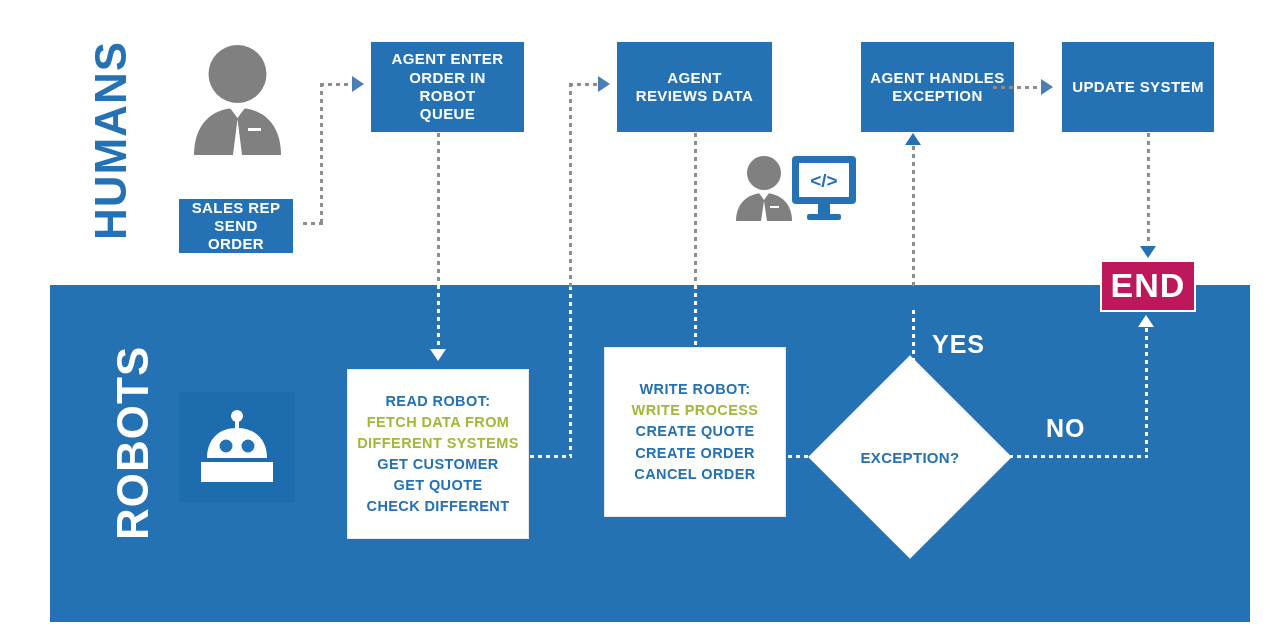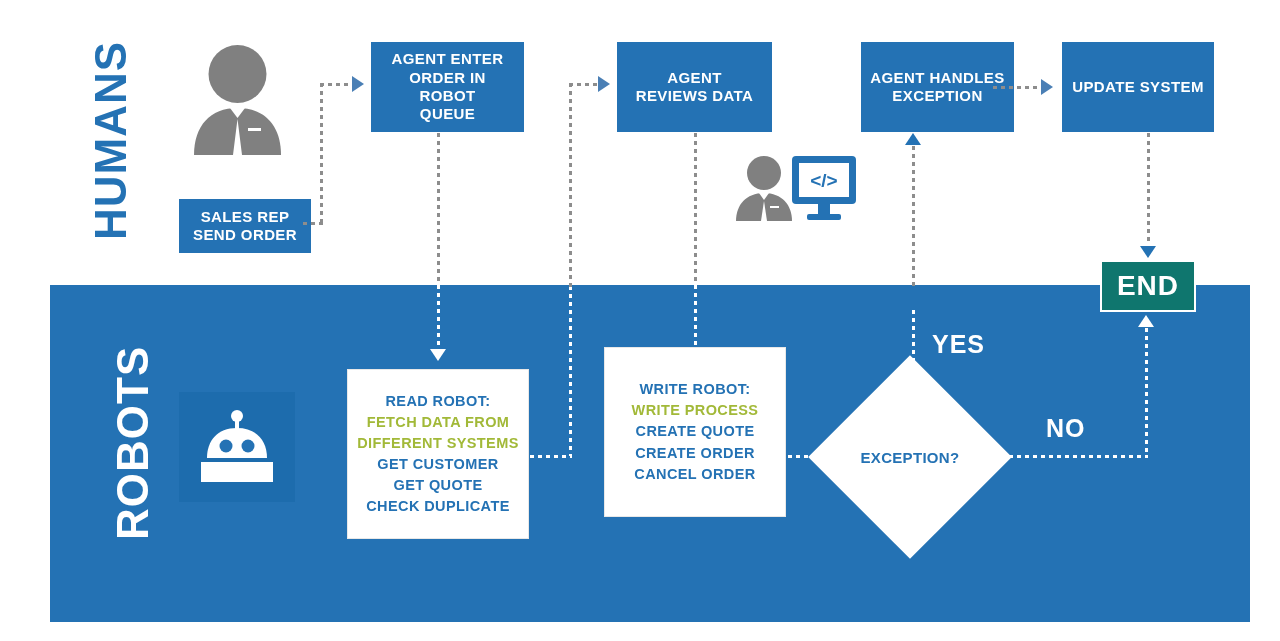--- a/index.html
+++ b/index.html
@@ -65,24 +65,24 @@
   .box-blue {
     background: #2472b4;
     color: #ffffff;
   }
   .box-white {
     background: #ffffff;
     color: #2472b4;
     border: 1px solid #e8e8e8;
   }
   .box-end {
-    background: #0f766e;
+    background: #be185d;
     color: #ffffff;
     border: 2px solid #ffffff;
-    font-size: 28px;
+    font-size: 34px;
     letter-spacing: 1px;
   }
   .box-inner { padding: 4px 8px; }
 
   
   .task-list {
     display: flex;
     flex-direction: column;
     justify-content: center;
     align-items: center;
@@ -250,21 +250,21 @@
     <svg width="84" height="78" viewBox="0 0 84 78">
       <circle cx="42" cy="8" r="6" fill="#ffffff"></circle>
       <rect x="40" y="12" width="4" height="10" fill="#ffffff"></rect>
       <path d="M42 20 C22 20 12 33 12 50 L72 50 C72 33 62 20 42 20 Z" fill="#ffffff"></path>
       <circle cx="31" cy="38" r="6.5" fill="#2472b4"></circle>
       <circle cx="53" cy="38" r="6.5" fill="#2472b4"></circle>
       <rect x="6" y="54" width="72" height="20" fill="#ffffff"></rect>
     </svg>
   </div>
 
-  <div class="box box-blue" style="left:179px; top:199px; width:132px; height:54px;">
+  <div class="box box-blue" style="left:179px; top:199px; width:114px; height:54px;justify-content:flex-end;">
     <div class="box-inner">
       <div>SALES REP</div>
       <div>SEND ORDER</div>
     </div>
   </div>
 
   <div class="box box-blue" style="left:371px; top:42px; width:153px; height:90px;">
     <div class="box-inner">
       <div>AGENT ENTER</div>
       <div>ORDER IN ROBOT</div>
@@ -296,21 +296,21 @@
     <div class="box-inner">END</div>
   </div>
 
   <div class="box box-white" style="left:347px; top:369px; width:182px; height:170px;">
     <div class="task-list">
       <div class="task-blue">READ ROBOT:</div>
       <div class="task-olive">FETCH DATA FROM</div>
       <div class="task-olive">DIFFERENT SYSTEMS</div>
       <div class="task-blue">GET CUSTOMER</div>
       <div class="task-blue">GET QUOTE</div>
-      <div class="task-blue">CHECK DUPLICATE</div>
+      <div class="task-blue">CHECK DIFFERENT</div>
     </div>
   </div>
 
   <div class="box box-white" style="left:604px; top:347px; width:182px; height:170px;">
     <div class="task-list">
       <div class="task-blue">WRITE ROBOT:</div>
       <div class="task-olive">WRITE PROCESS</div>
       <div class="task-blue">CREATE QUOTE</div>
       <div class="task-blue">CREATE ORDER</div>
       <div class="task-blue">CANCEL ORDER</div>

